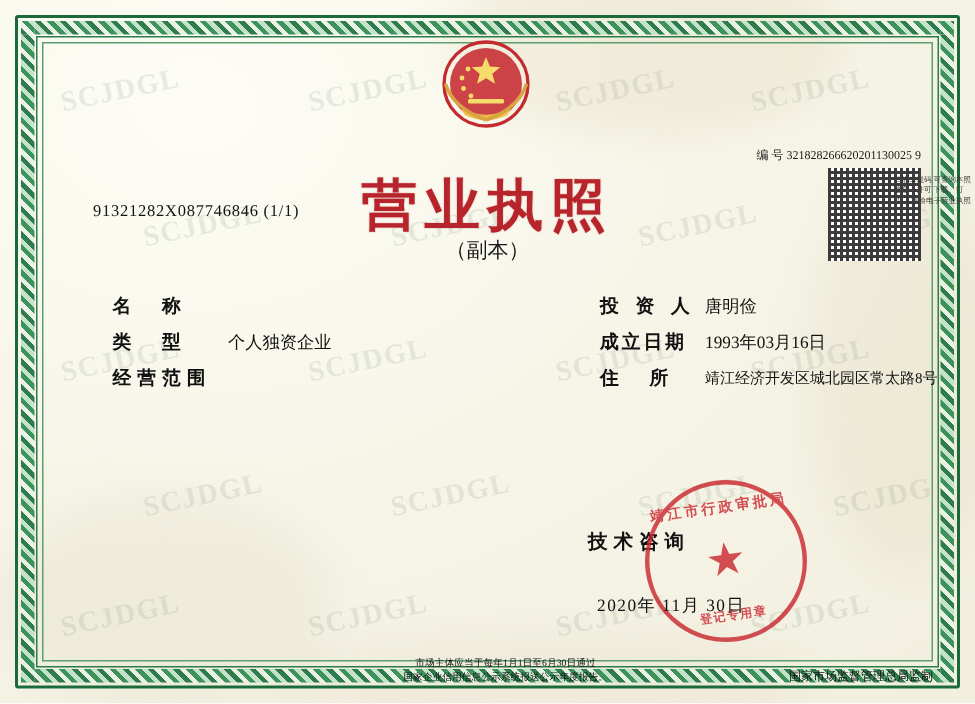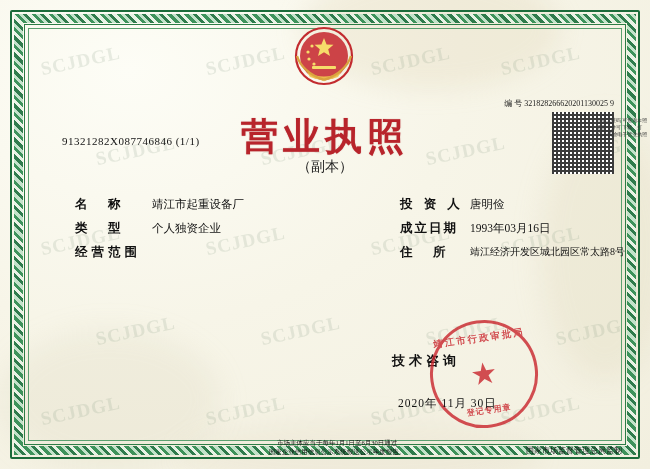--- a/index.html
+++ b/index.html
@@ -341,21 +341,20 @@
 信息，并可
 下载、打印、
 核验电子营业执照</div>
 
   <div class="credit-value">91321282X087746846  (1/1)</div>
 
   <div class="title">营业执照</div>
   <div class="subtitle">（副本）</div>
 
   <div class="field-label" style="left:75px; top:196px;">名　称</div>
-  <div class="field-value" style="left:152px; top:197px;">靖江市起重设备厂</div>
 
   <div class="field-label" style="left:75px; top:220px;">类　型</div>
   <div class="field-value" style="left:152px; top:221px;font-family:Liberation Mono, monospace;">个人独资企业</div>
 
   <div class="field-label" style="left:75px; top:244px;">经营范围</div>
 
   <div class="field-label" style="left:400px; top:196px;">投 资 人</div>
   <div class="field-value" style="left:470px; top:197px;">唐明俭</div>
 
   <div class="field-label" style="left:400px; top:220px; letter-spacing:2px;">成立日期</div>

